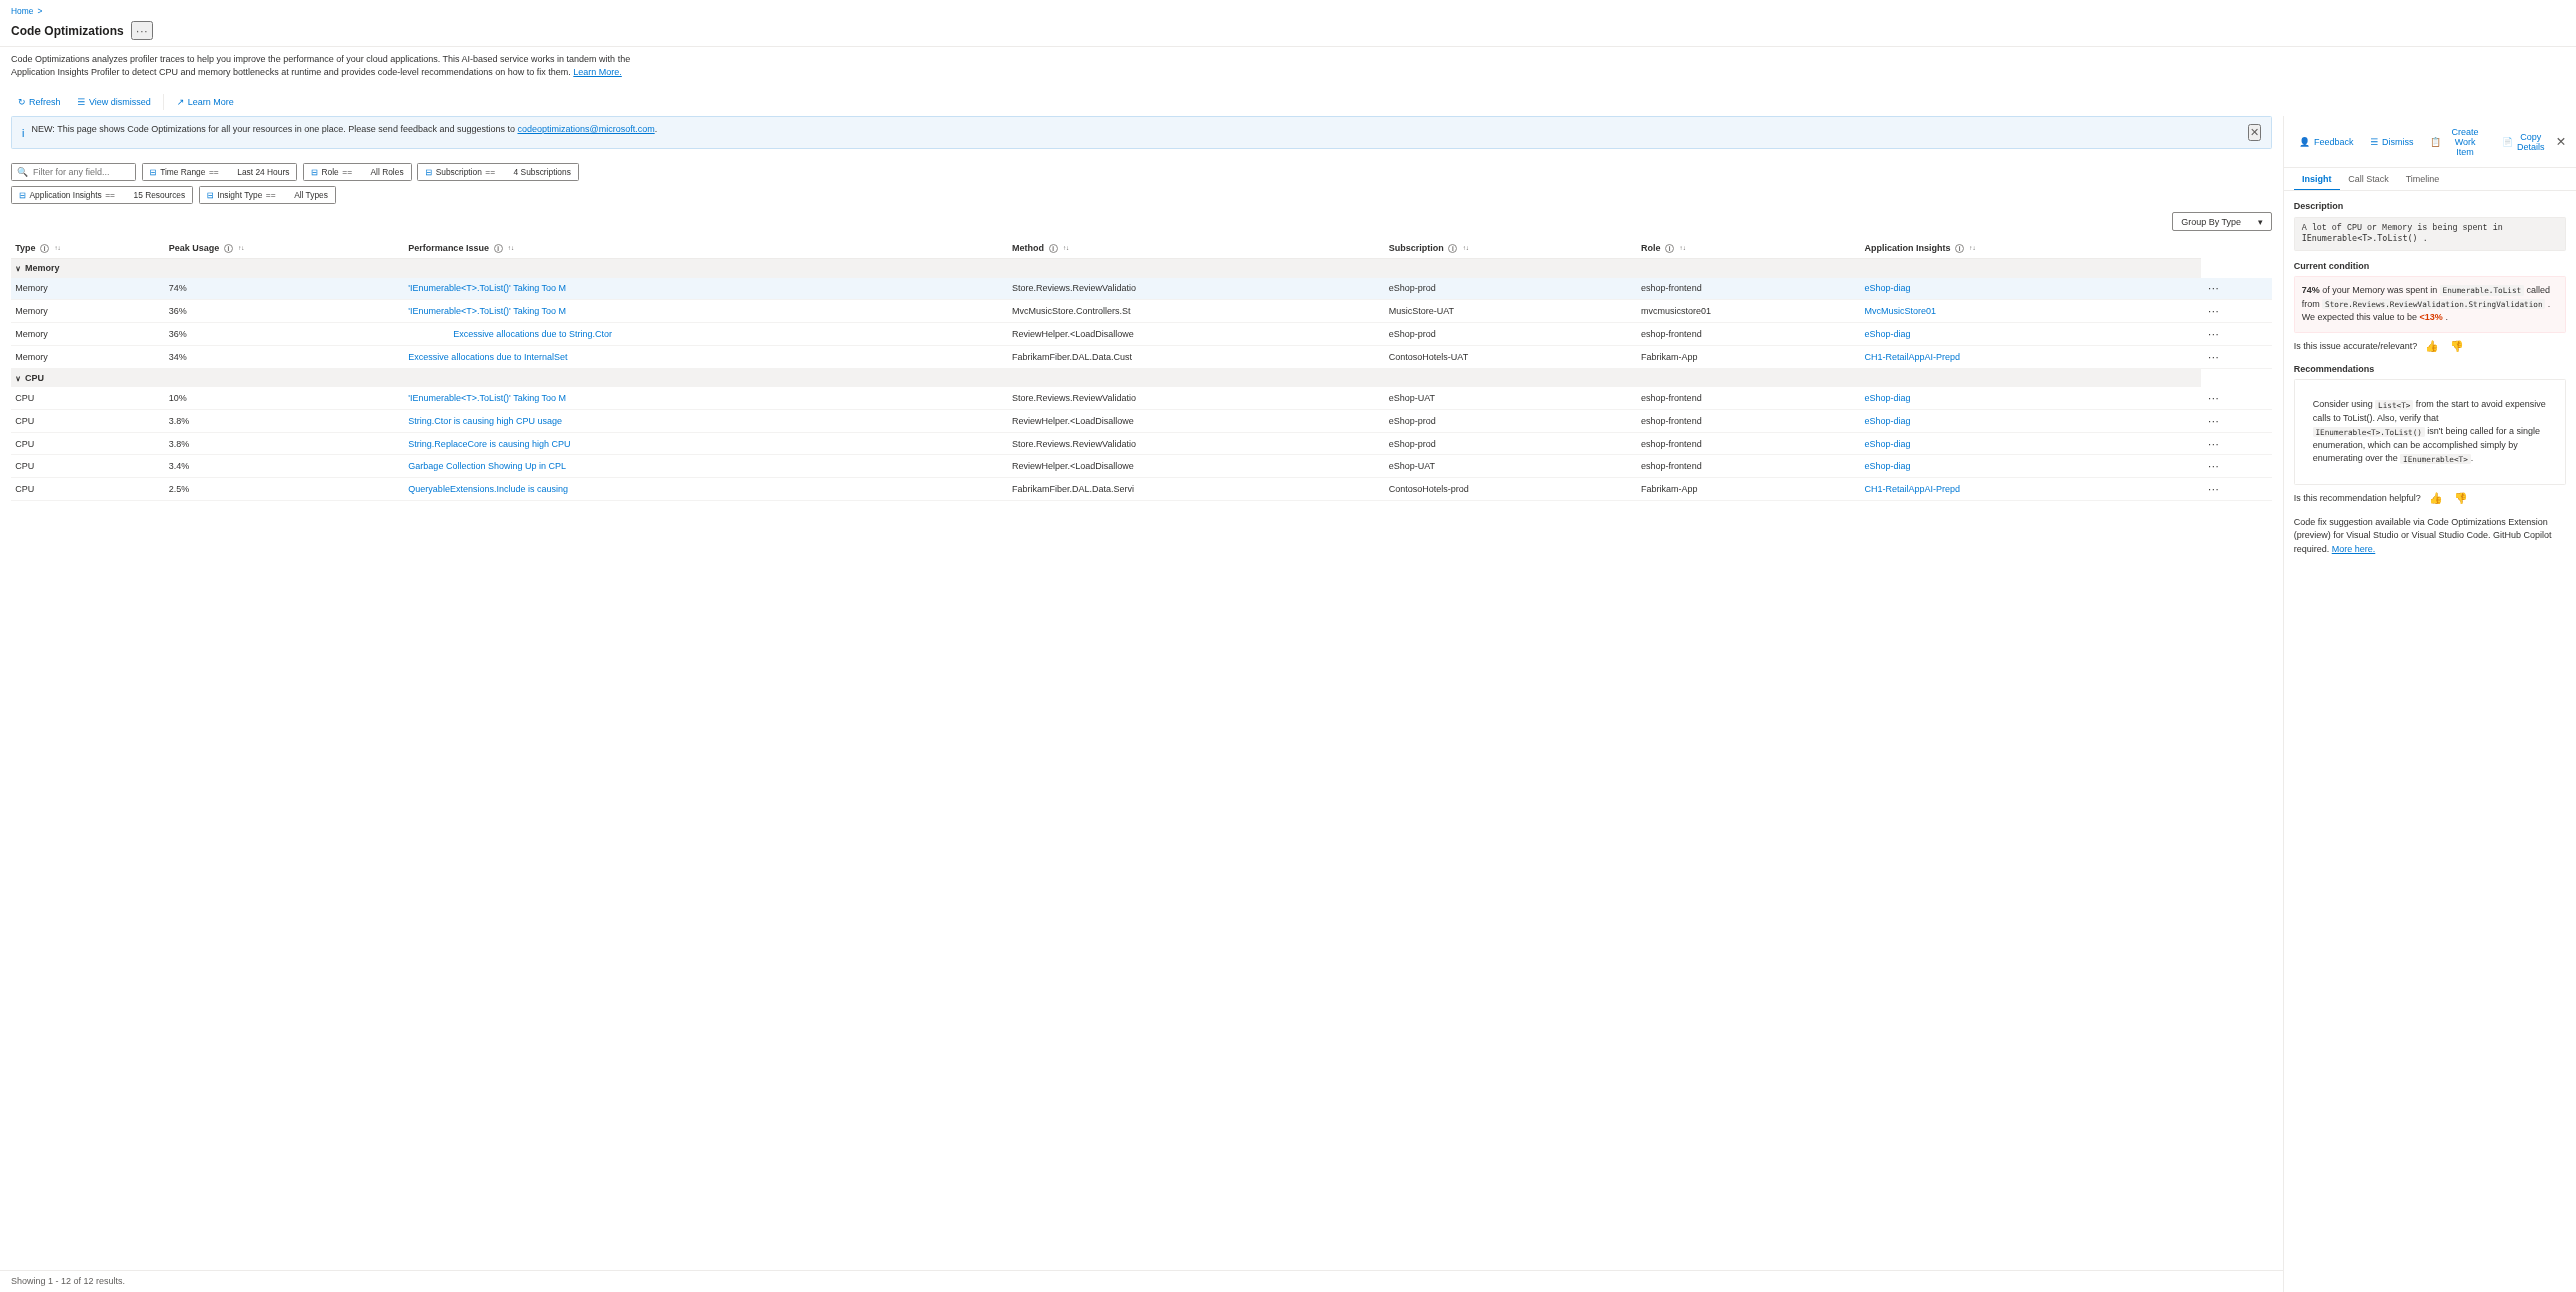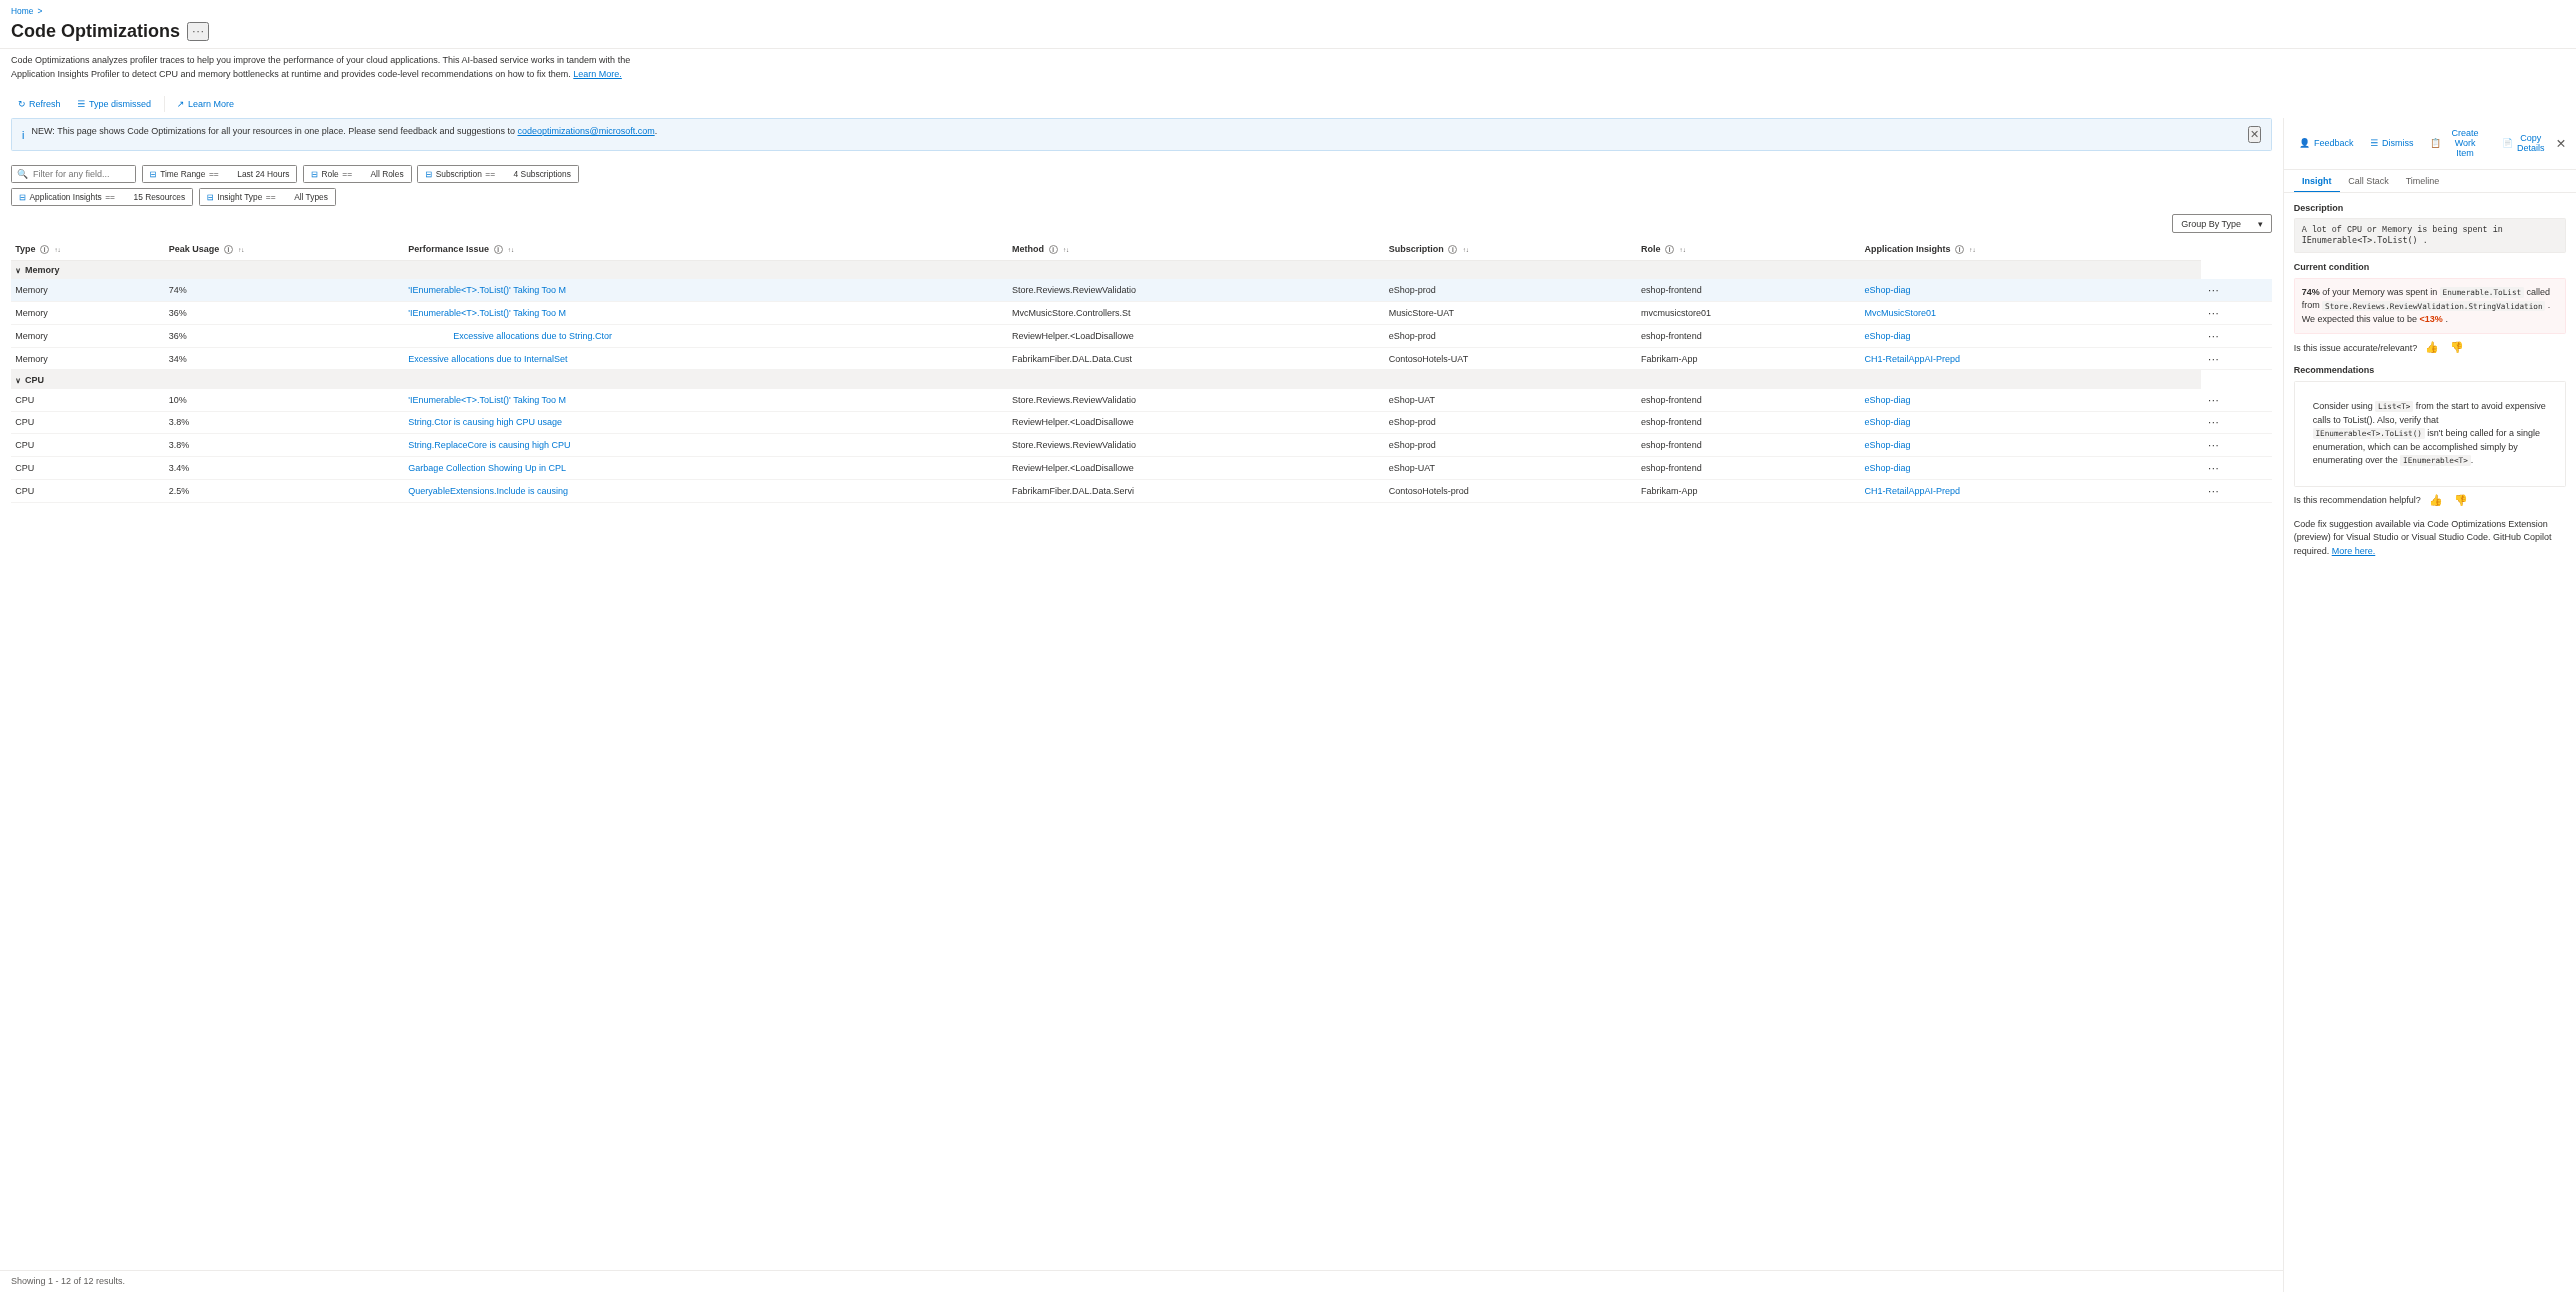--- a/index.html
+++ b/index.html
@@ -6,21 +6,21 @@
     body { font-family: 'Segoe UI', Arial, sans-serif; font-size: 9px; color: #323130; background: #fff; overflow: hidden; }
 
     .page { display: flex; flex-direction: column; height: 100vh; width: 100vw; }
 
     
     .breadcrumb { padding: 5.6px 11px 2.8px; display: flex; align-items: center; gap: 4.2px; font-size: 8.4px; color: #0078d4; text-align: right; }
     .breadcrumb a { color: #0078d4; text-decoration: none; }
 
     
     .page-header { padding: 2.8px 11px 5.6px; display: flex; align-items: center; gap: 7px; border-bottom: 0.7px solid #edebe9; }
-    .page-header h1 { font-size: 18px; font-weight: 600; color: #201f1e; }
+    .page-header h1 { font-size: 12px; font-weight: 600; color: #201f1e; }
     .page-header .more-btn { color: #605e5c; cursor: pointer; font-size: 12.5px; line-height: 1; padding: 1.4px 2.8px; }
 
     
     .toolbar { padding: 5.6px 11px; display: flex; align-items: center; gap: 2.8px; }
     .toolbar-btn { display: flex; align-items: center; gap: 3.5px; padding: 3.5px 7px; background: none; border: none; cursor: pointer; color: #0078d4; font-size: 9px; border-radius: 1.4px; }
     .toolbar-sep { width: 0.7px; height: 16.7px; background: #edebe9; margin: 0 2.8px; }
 
     
     .description-text { padding: 5.6px 11px 8.4px; font-size: 9px; color: #323130; max-width: 668px; line-height: 1.5; }
     .description-text a { color: #0078d4; }
@@ -116,21 +116,21 @@
     <a href="#">Learn More.</a>
   </div>
 
   <div class="toolbar">
     <button class="toolbar-btn">
       <span>↻</span>
       <span>Refresh</span>
     </button>
     <button class="toolbar-btn">
       <span>☰</span>
-      <span>Type dismissed</span>
+      <span>View dismissed</span>
     </button>
     <div class="toolbar-sep"></div>
     <button class="toolbar-btn">
       <span>↗</span>
       <span>Learn More</span>
     </button>
   </div>
 
   <div class="main-layout">
 

